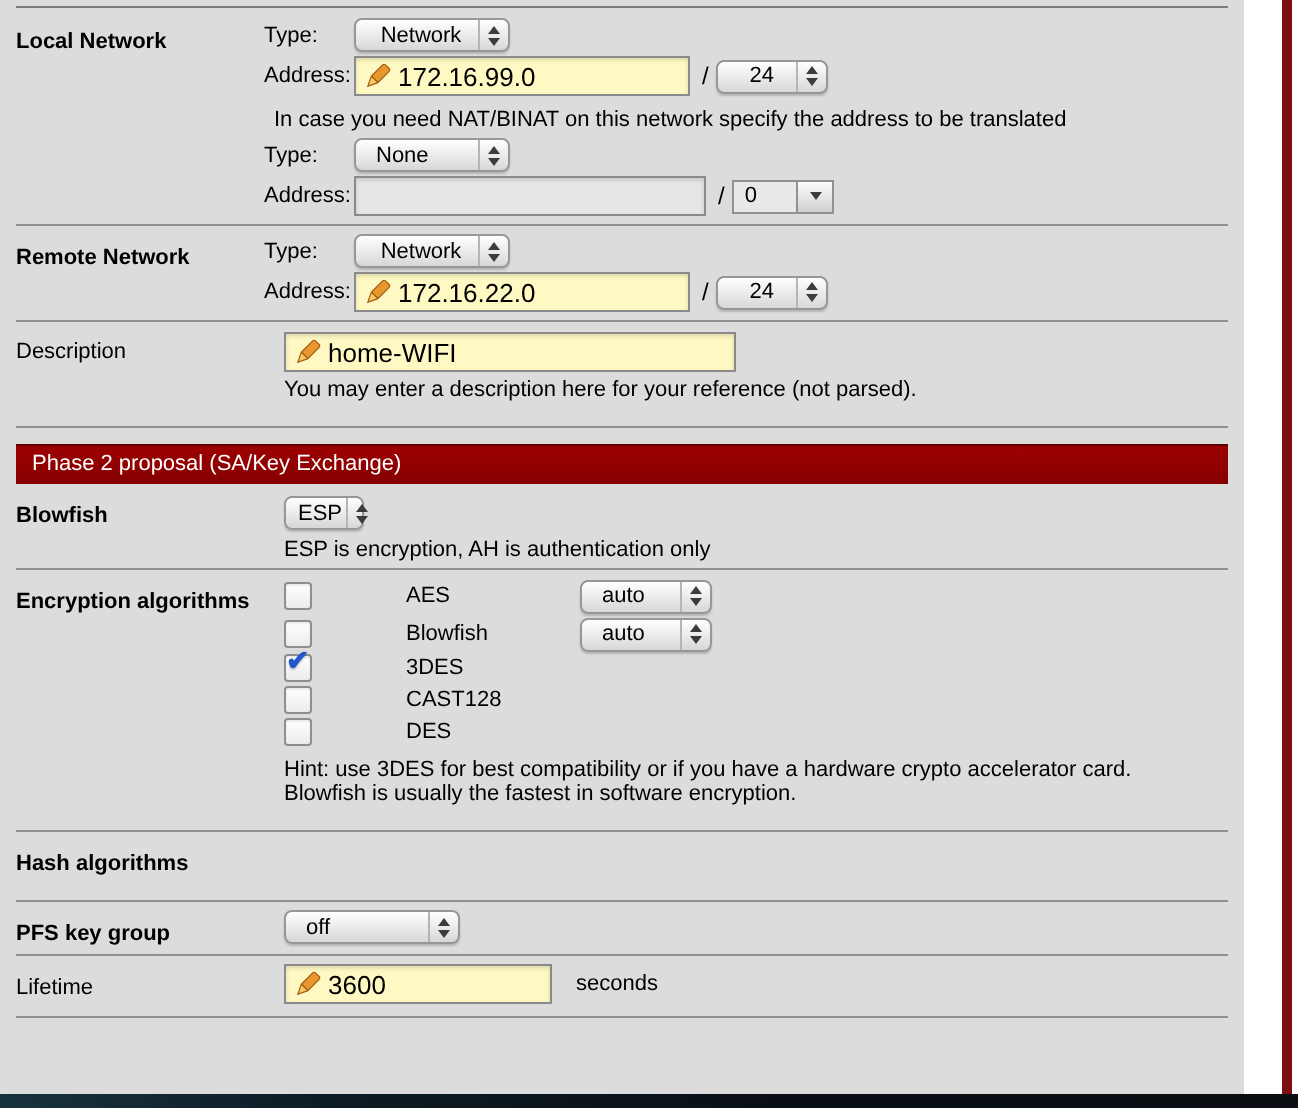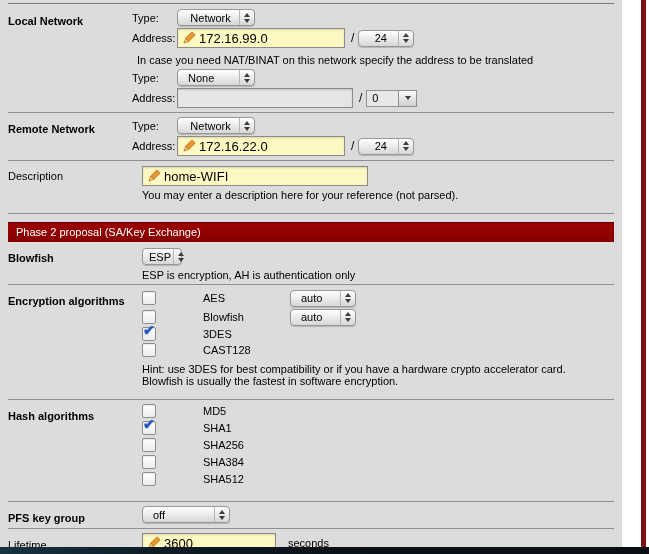--- a/index.html
+++ b/index.html
@@ -268,48 +268,30 @@
           </span>
         </div>
         <div class="checkline ml10">
           <span class="checkbox checked"></span>
           <span class="cb-label auto-w">3DES</span>
         </div>
         <div class="checkline ml10">
           <span class="checkbox"></span>
           <span class="cb-label auto-w">CAST128</span>
         </div>
+        <div class="checkline ml10">
+          <span class="checkbox"></span>
+          <span class="cb-label auto-w">DES</span>
+        </div>
         <div class="hint">Hint: use 3DES for best compatibility or if you have a hardware crypto accelerator card. Blowfish is usually the fastest in software encryption.</div>
       </div>
     </div>
 
     <div class="row pt4 pb2">
       <div class="row-label">Hash algorithms</div>
-      <div class="row-body">
-        <div class="checkline ml10" style="height:14px;margin-bottom:3px;">
-          <span class="checkbox"></span>
-          <span class="cb-label auto-w">MD5</span>
-        </div>
-        <div class="checkline ml10" style="height:14px;margin-bottom:3px;">
-          <span class="checkbox checked"></span>
-          <span class="cb-label auto-w">SHA1</span>
-        </div>
-        <div class="checkline ml10" style="height:14px;margin-bottom:3px;">
-          <span class="checkbox"></span>
-          <span class="cb-label auto-w">SHA256</span>
-        </div>
-        <div class="checkline ml10" style="height:14px;margin-bottom:3px;">
-          <span class="checkbox"></span>
-          <span class="cb-label auto-w">SHA384</span>
-        </div>
-        <div class="checkline ml10" style="height:14px;margin-bottom:3px;">
-          <span class="checkbox"></span>
-          <span class="cb-label auto-w">SHA512</span>
-        </div>
-      </div>
     </div>
 
     <div class="row pt4 pb4">
       <div class="row-label">PFS key group</div>
       <div class="row-body">
         <div class="fline ml10" style="margin-bottom:0;">
           <span class="mac-select left" style="width:88px;">
             <span class="val">off</span>
             <span class="stepper">
                 <span class="tri-up"></span>

